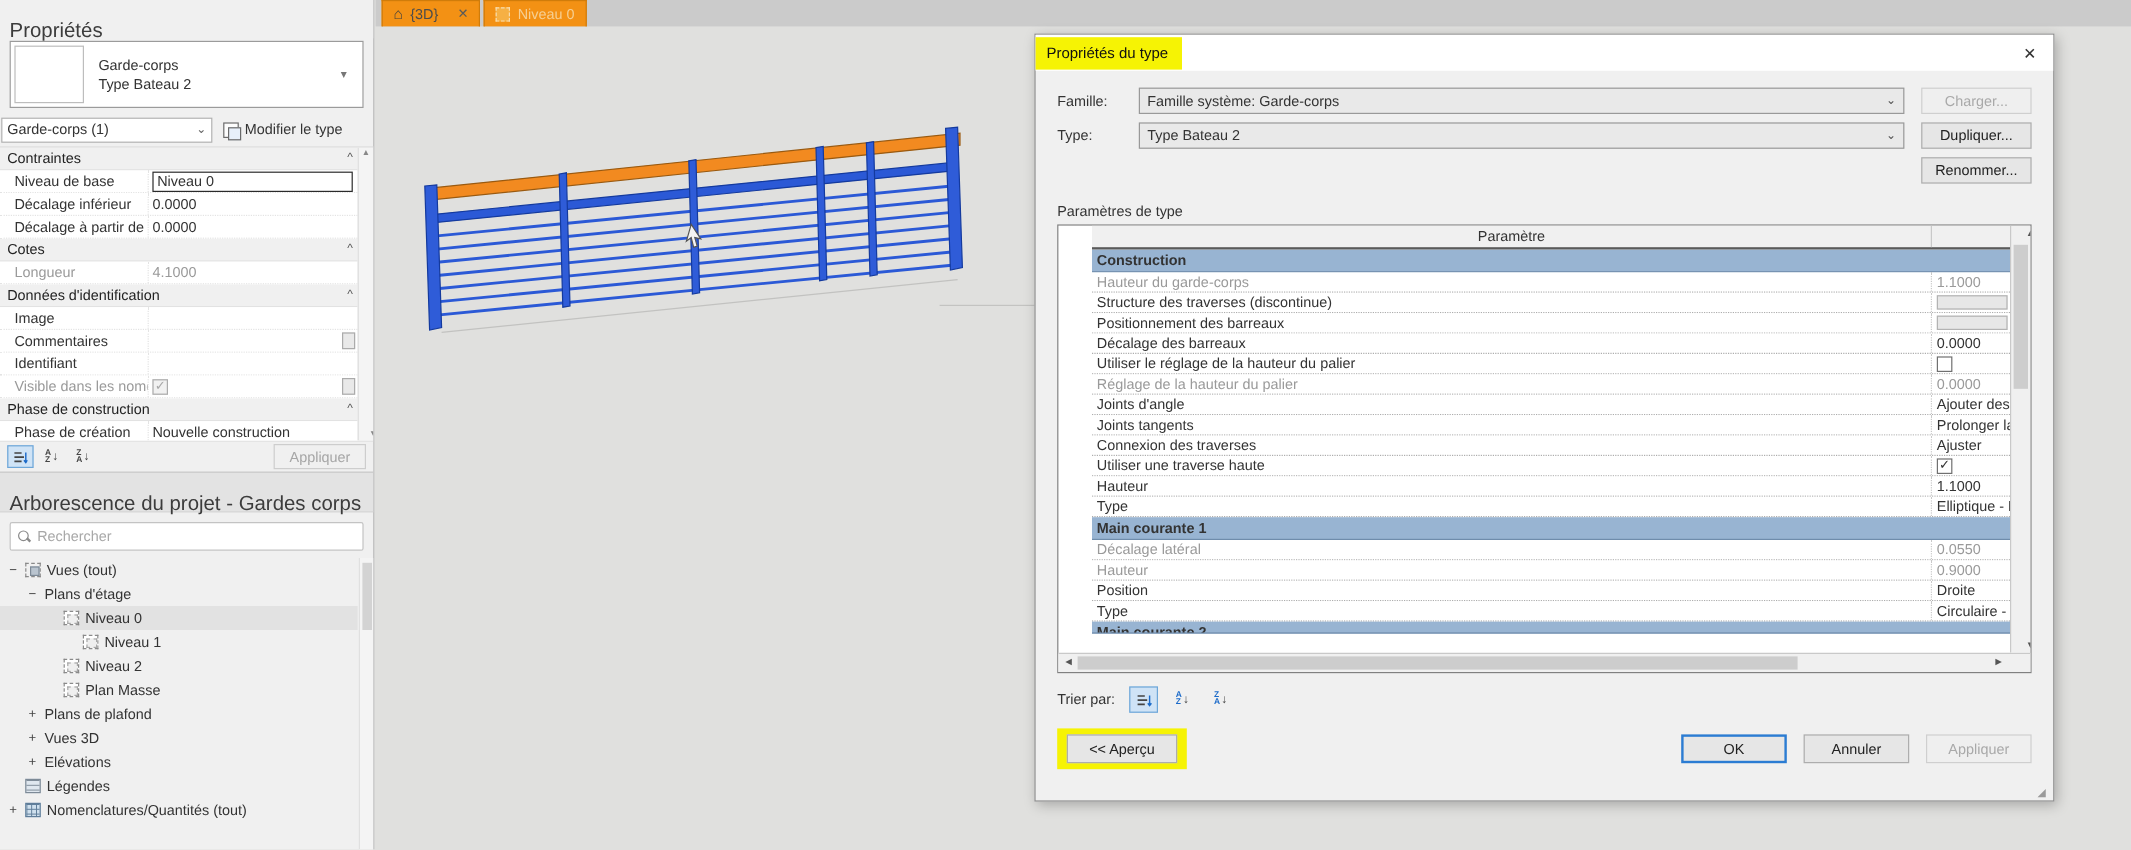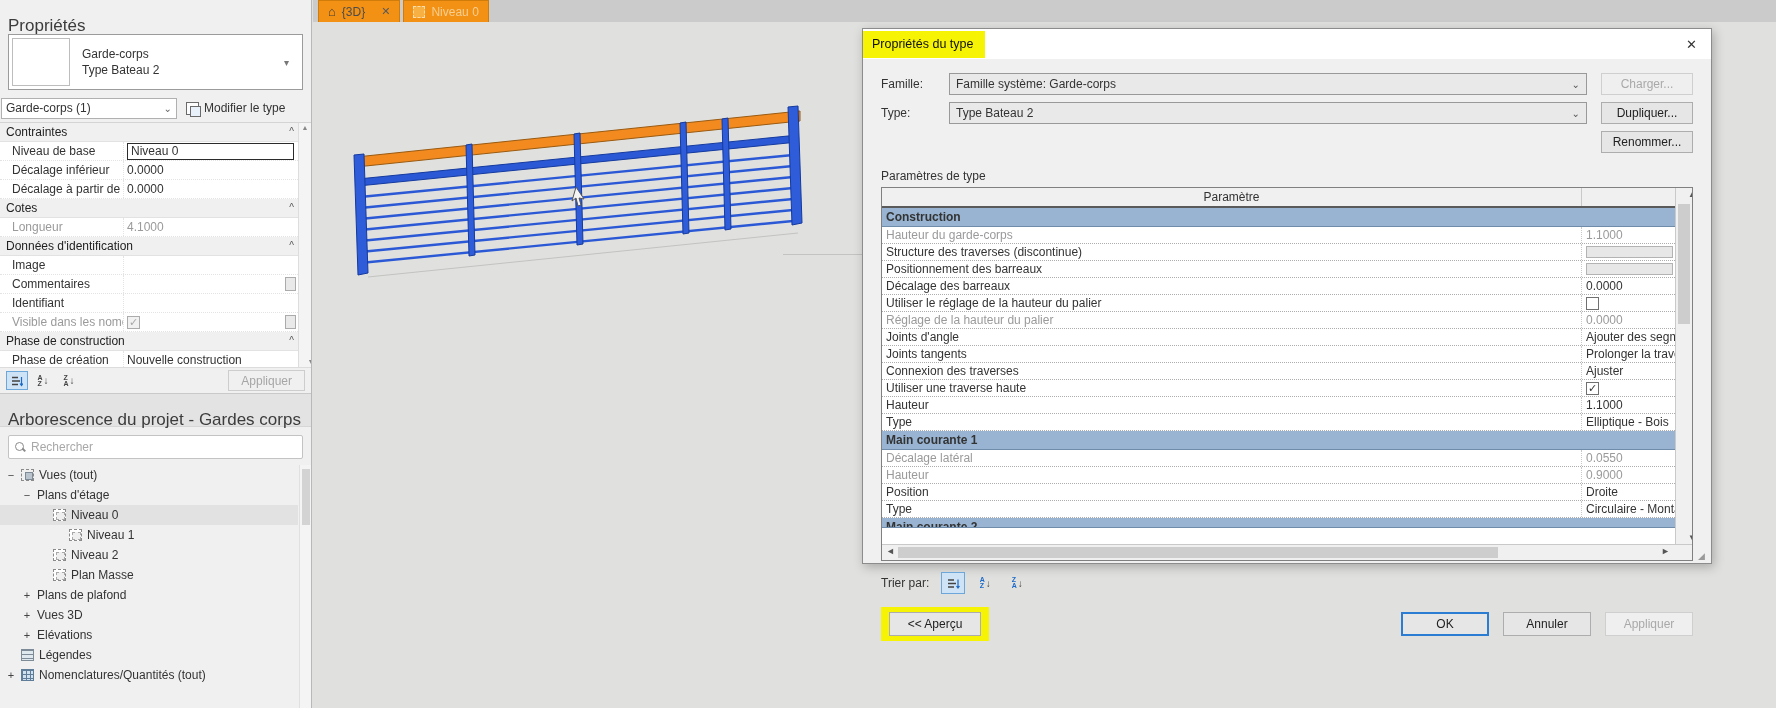--- a/index.html
+++ b/index.html
@@ -106,40 +106,40 @@
   .vtab { height:22px; display:flex; align-items:center; gap:6px; padding:0 9px;
     background:#f39114; border:1px solid #d07c0a; border-bottom:none; font-size:12px; }
   .vtab .tlab { color:#4c4c4c; }
   .vtab .tclose { color:#5a5a5a; font-size:11px; margin-left:10px; }
   .vtab.dim .tlab { color:#f6cf92; }
   .home-i { color:#3f3f3f; font-size:13px; line-height:12px; }
   .plan-i { width:12px; height:12px; border:1px dashed #f8dcae; background:#f6b044; }
   .groundline { position:absolute; left:470px; top:254px; width:95px; height:1px; background:#c3c3c1; }
 
   
-  #dialog { position:absolute; left:862px; top:28px; width:850px; height:536px; background:#f0f0f0;
+  #dialog { position:absolute; left:862px; top:28px; width:850px; height:640px; background:#f0f0f0;
     border:1px solid #8c8c8c; box-shadow:2px 3px 10px rgba(0,0,0,.25); display:flex; flex-direction:column; }
   .dlg-titlebar { height:30px; background:#fff; display:flex; align-items:center; flex:none; }
   .hl-title { background:#f6f304; padding:6px 12px 7px 9px; font-size:12.5px; color:#111; }
   .dlg-close { margin-left:auto; padding:0 14px; color:#333; font-size:13px; }
   .dlg-body { flex:1; padding:14px 18px 10px 18px; display:flex; flex-direction:column; }
   .frow { display:flex; align-items:center; height:22px; margin-bottom:7px; flex:none; }
   .frow label { width:68px; flex:none; }
   .dselect { flex:1; height:22px; background:#e9e9e9; border:1px solid #999; display:flex;
     align-items:center; padding:0 6px; margin-right:14px; }
   .dselect .ctext { flex:1; overflow:hidden; white-space:nowrap; }
   .dselect .dd { color:#555; font-size:10px; }
   .wbtn { font-family:"Liberation Sans", sans-serif; font-size:12px; width:92px; height:22px;
     background:#e6e6e6; border:1px solid #adadad; color:#222; flex:none; }
   .wbtn.disabled { color:#a9a9a9; background:#efefef; border-color:#cfcfcf; }
   .rn-row { justify-content:flex-end; margin-bottom:16px; }
   .ptitle { margin-bottom:4px; flex:none; }
 
   .ptable { flex:none; height:374px; border:1px solid #808080; background:#fff; display:flex; flex-direction:column; }
-  .ptable-main { flex:1; display:flex; overflow:hidden; }
+  .ptable-main { flex:1; display:flex; overflow:hidden;padding-left:28px; }
   .pcols { flex:1; display:flex; flex-direction:column; overflow:hidden; }
   .phead { height:20px; flex:none; background:#f0f0f0; border-bottom:2px solid #5a5a5a; display:flex; }
   .phead .hparam { width:700px; flex:none; text-align:center; line-height:18px; border-right:1px solid #c9c9c9; }
   .phead .hval { flex:1; }
   .vscrollbar { width:17px; flex:none; background:#f0f0f0; border-left:1px solid #c9c9c9; position:relative;
     font-size:8px; color:#555; text-align:center; }
   .vscrollbar .up { position:absolute; top:2px; width:100%; }
   .vscrollbar .dn { position:absolute; bottom:2px; width:100%; }
   .vscrollbar .vthumb { position:absolute; top:16px; left:2px; width:12px; height:120px; background:#cdcdcd; }
   .hscrollbar { height:16px; flex:none; background:#f0f0f0; border-top:1px solid #c9c9c9; position:relative;

